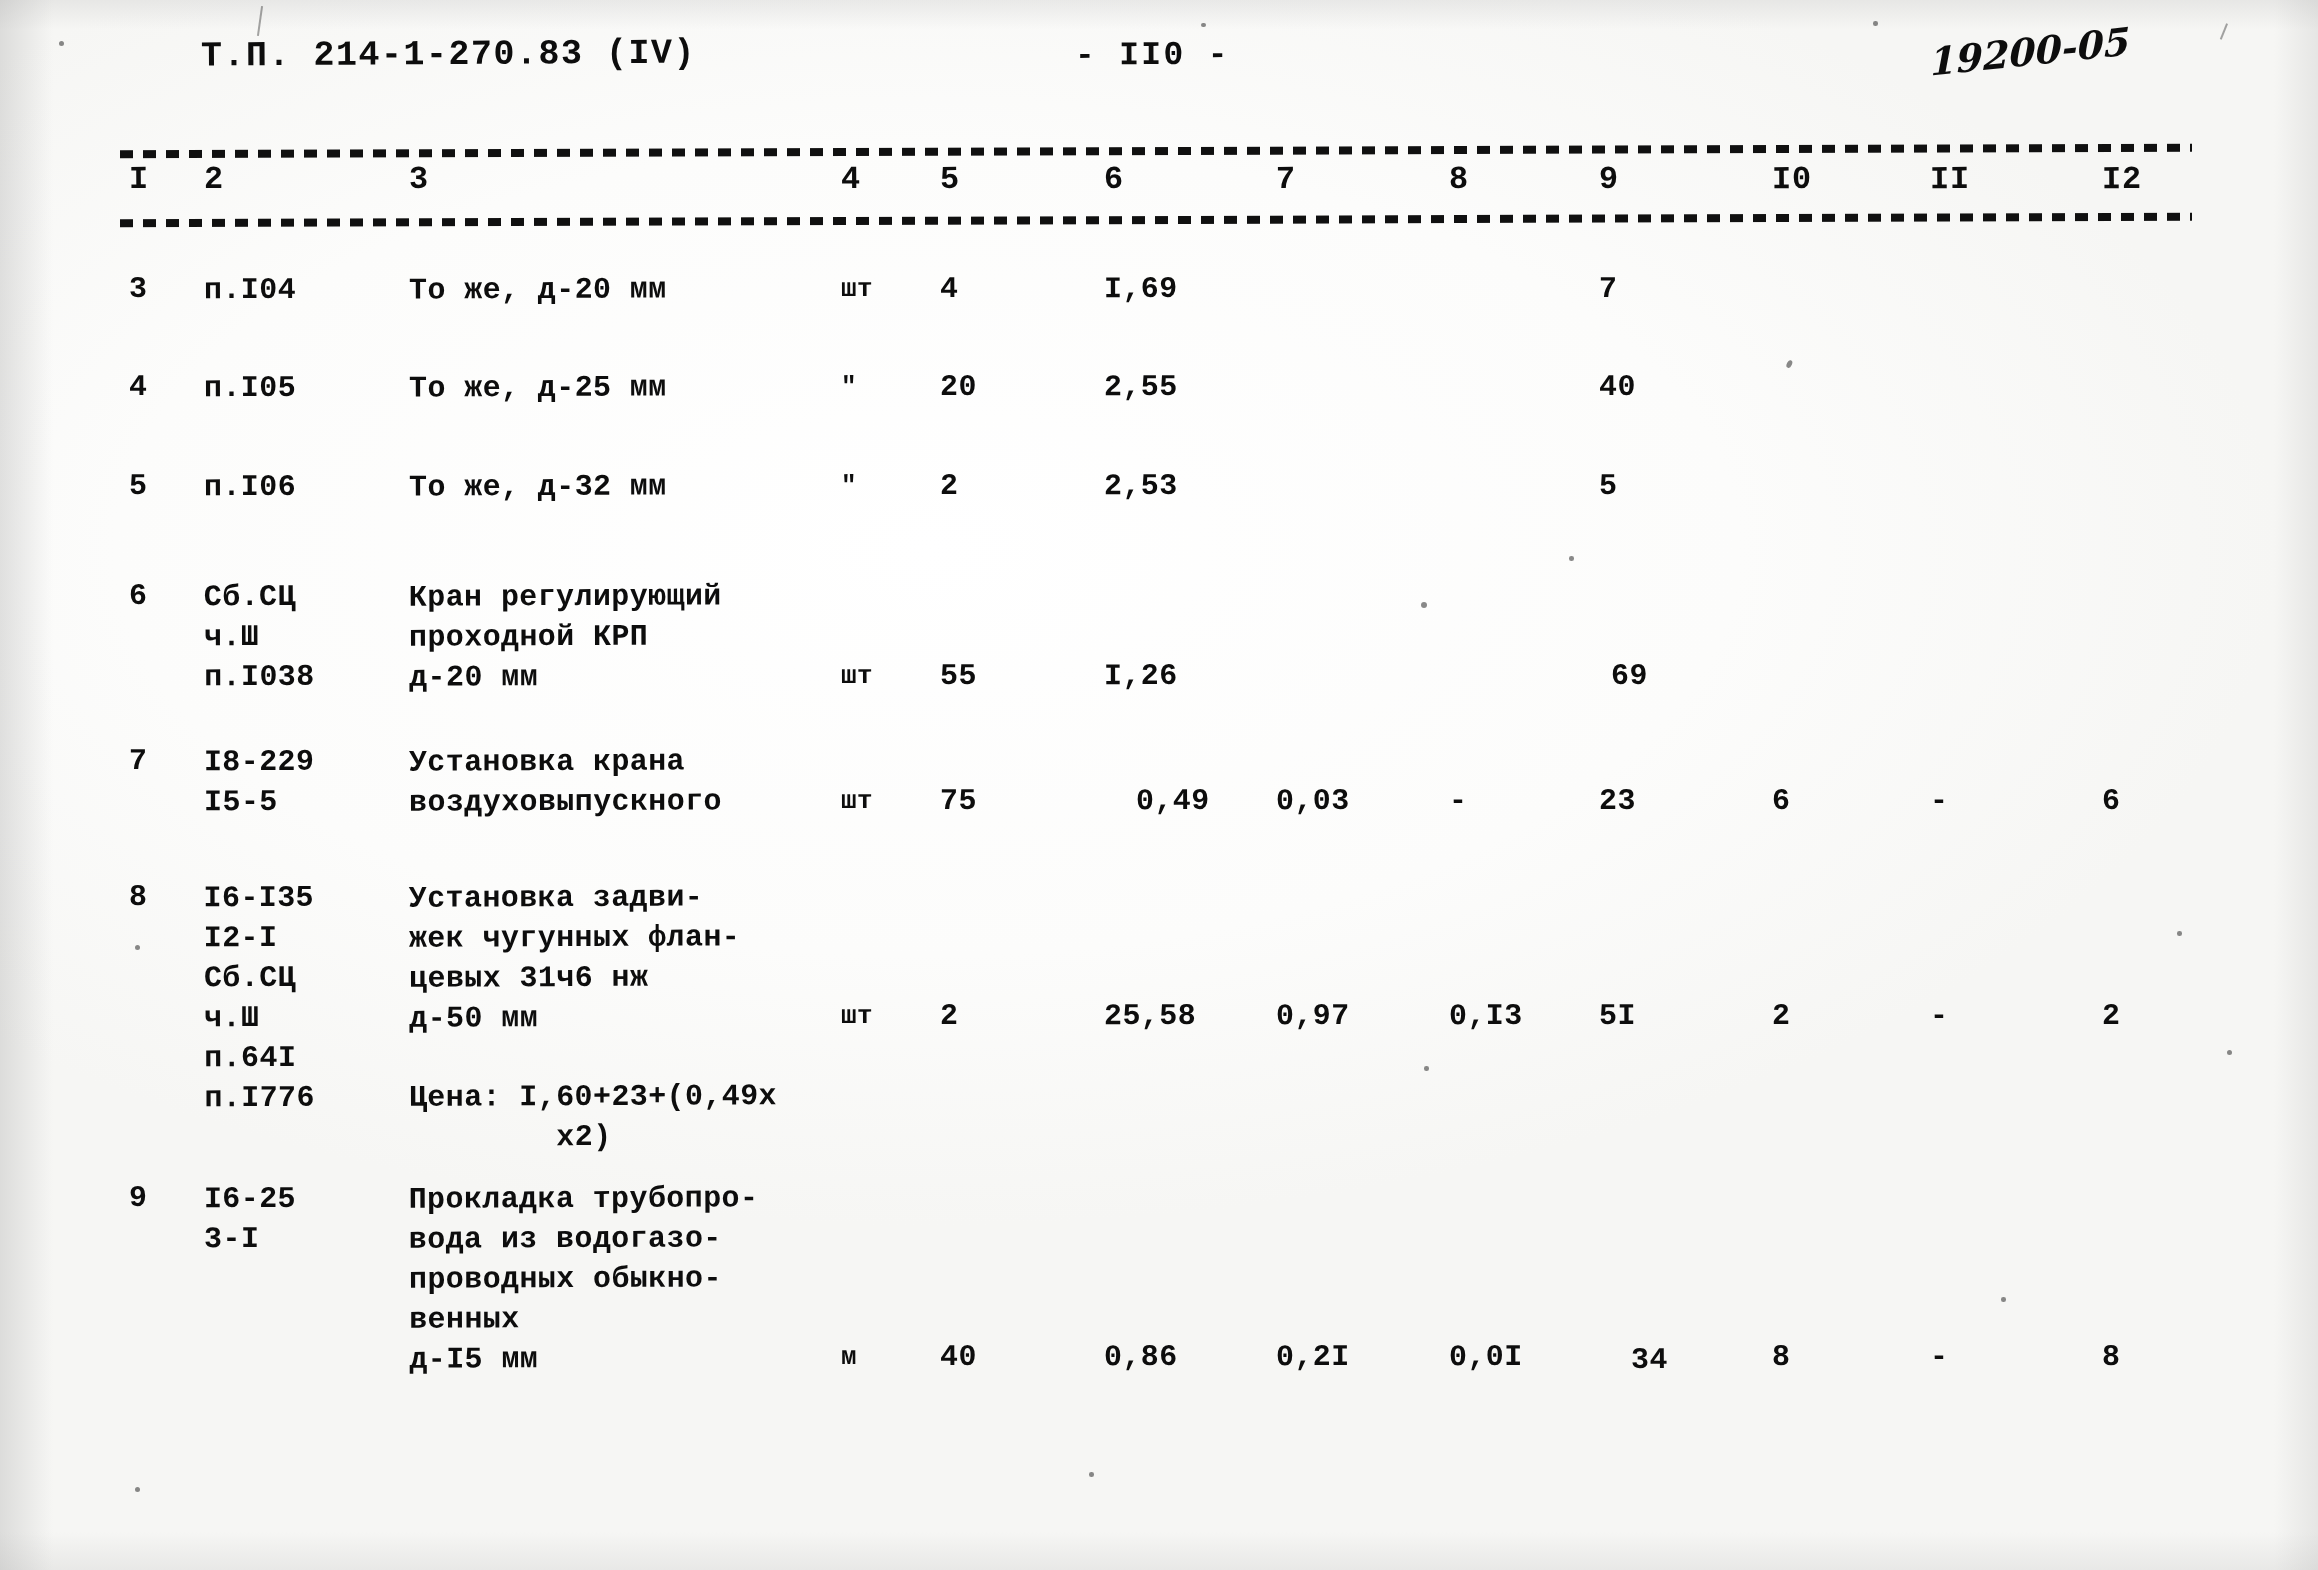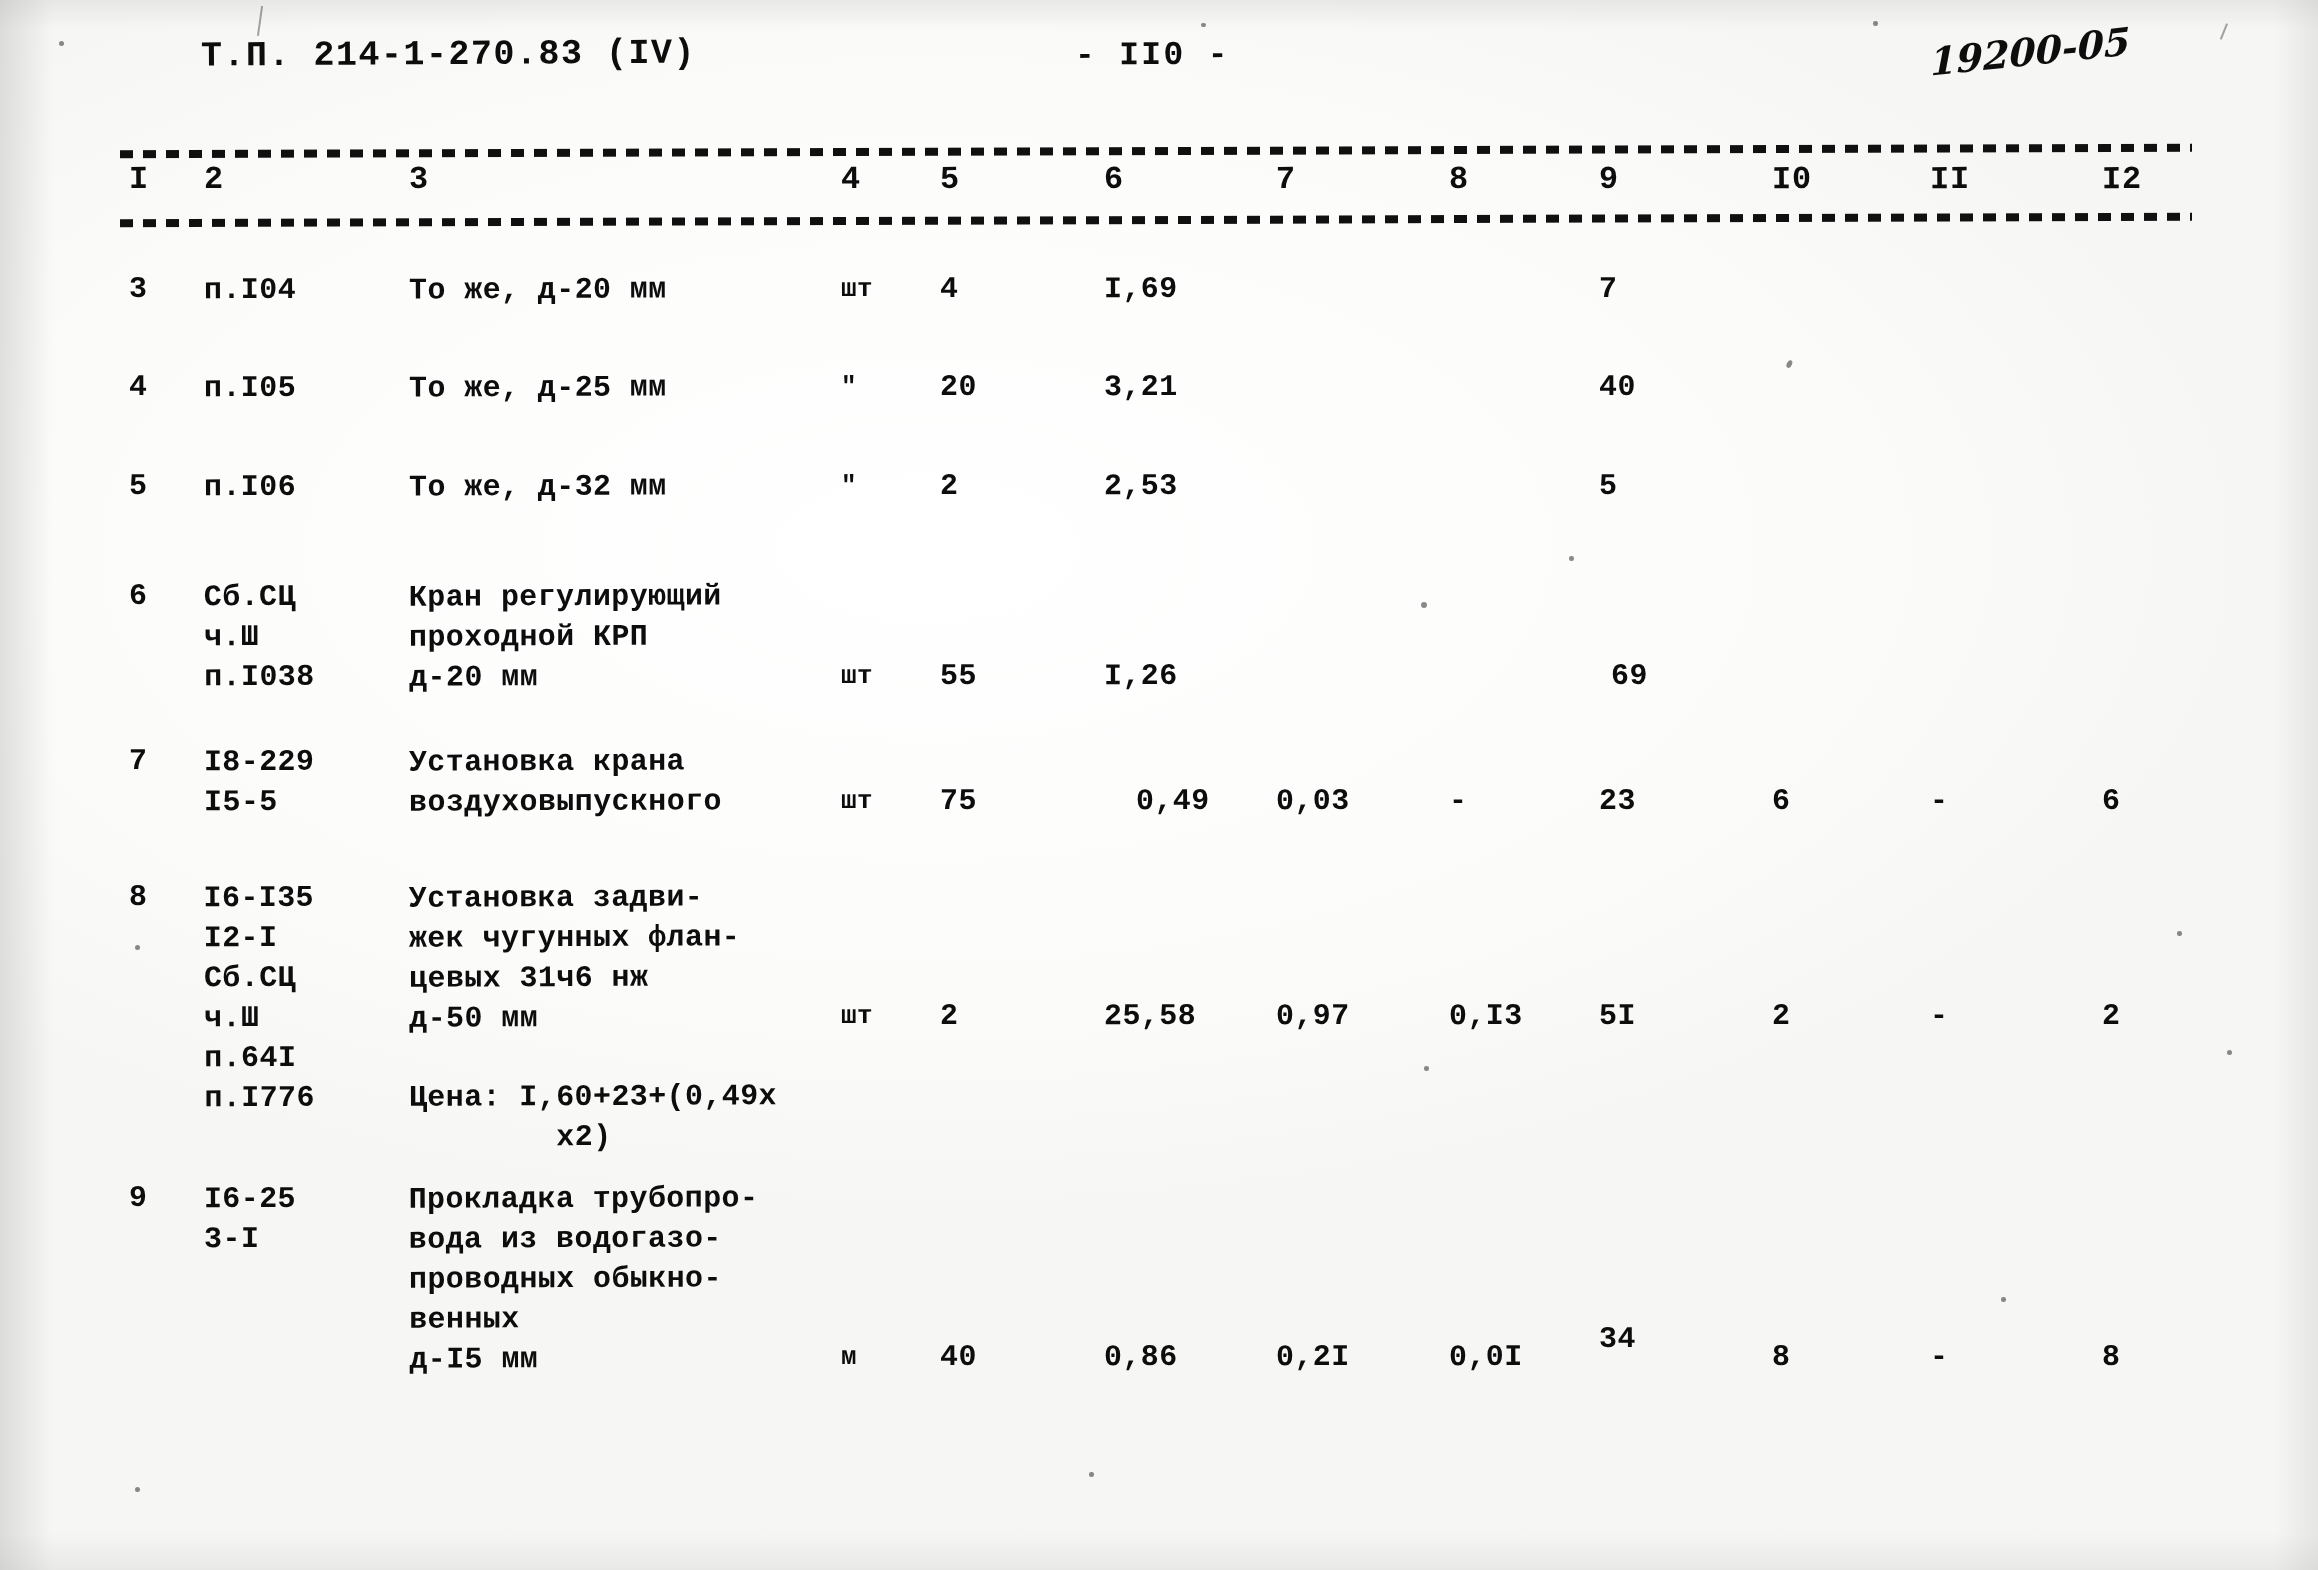--- a/index.html
+++ b/index.html
@@ -246,21 +246,21 @@
       <div class="cell num c11"></div>
       <div class="cell num c12"></div>
     </div>
 
     <div class="row" style="top:368px;">
       <div class="cell c1">4</div>
       <div class="cell codes c2">п.I05</div>
       <div class="cell desc c3">То же, д-25 мм</div>
       <div class="cell unit c4">"</div>
       <div class="cell num c5">20</div>
-      <div class="cell num c6">3,21</div>
+      <div class="cell num c6">2,55</div>
       <div class="cell num c7"></div>
       <div class="cell num c8"></div>
       <div class="cell num c9">40</div>
       <div class="cell num c10"></div>
       <div class="cell num c11"></div>
       <div class="cell num c12"></div>
     </div>
 
     <div class="row" style="top:467px;">
       <div class="cell c1">5</div>
@@ -345,21 +345,21 @@
       <div class="cell desc c3">Прокладка трубопро-
 вода из водогазо-
 проводных обыкно-
 венных
 д-I5 мм</div>
       <div class="cell unit c4" style="top:159px;">м</div>
       <div class="cell num c5" style="top:159px;">40</div>
       <div class="cell num c6" style="top:159px;">0,86</div>
       <div class="cell num c7" style="top:159px;">0,2I</div>
       <div class="cell num c8" style="top:159px;">0,0I</div>
-      <div class="cell num c9" style="top:141px;">34</div>
+      <div class="cell num c9" style="top:162px;margin-left:32px;">34</div>
       <div class="cell num c10" style="top:159px;">8</div>
       <div class="cell num c11" style="top:159px;">-</div>
       <div class="cell num c12" style="top:159px;">8</div>
     </div>
 
   </div>
 </div>
 
 
 </body></html>

